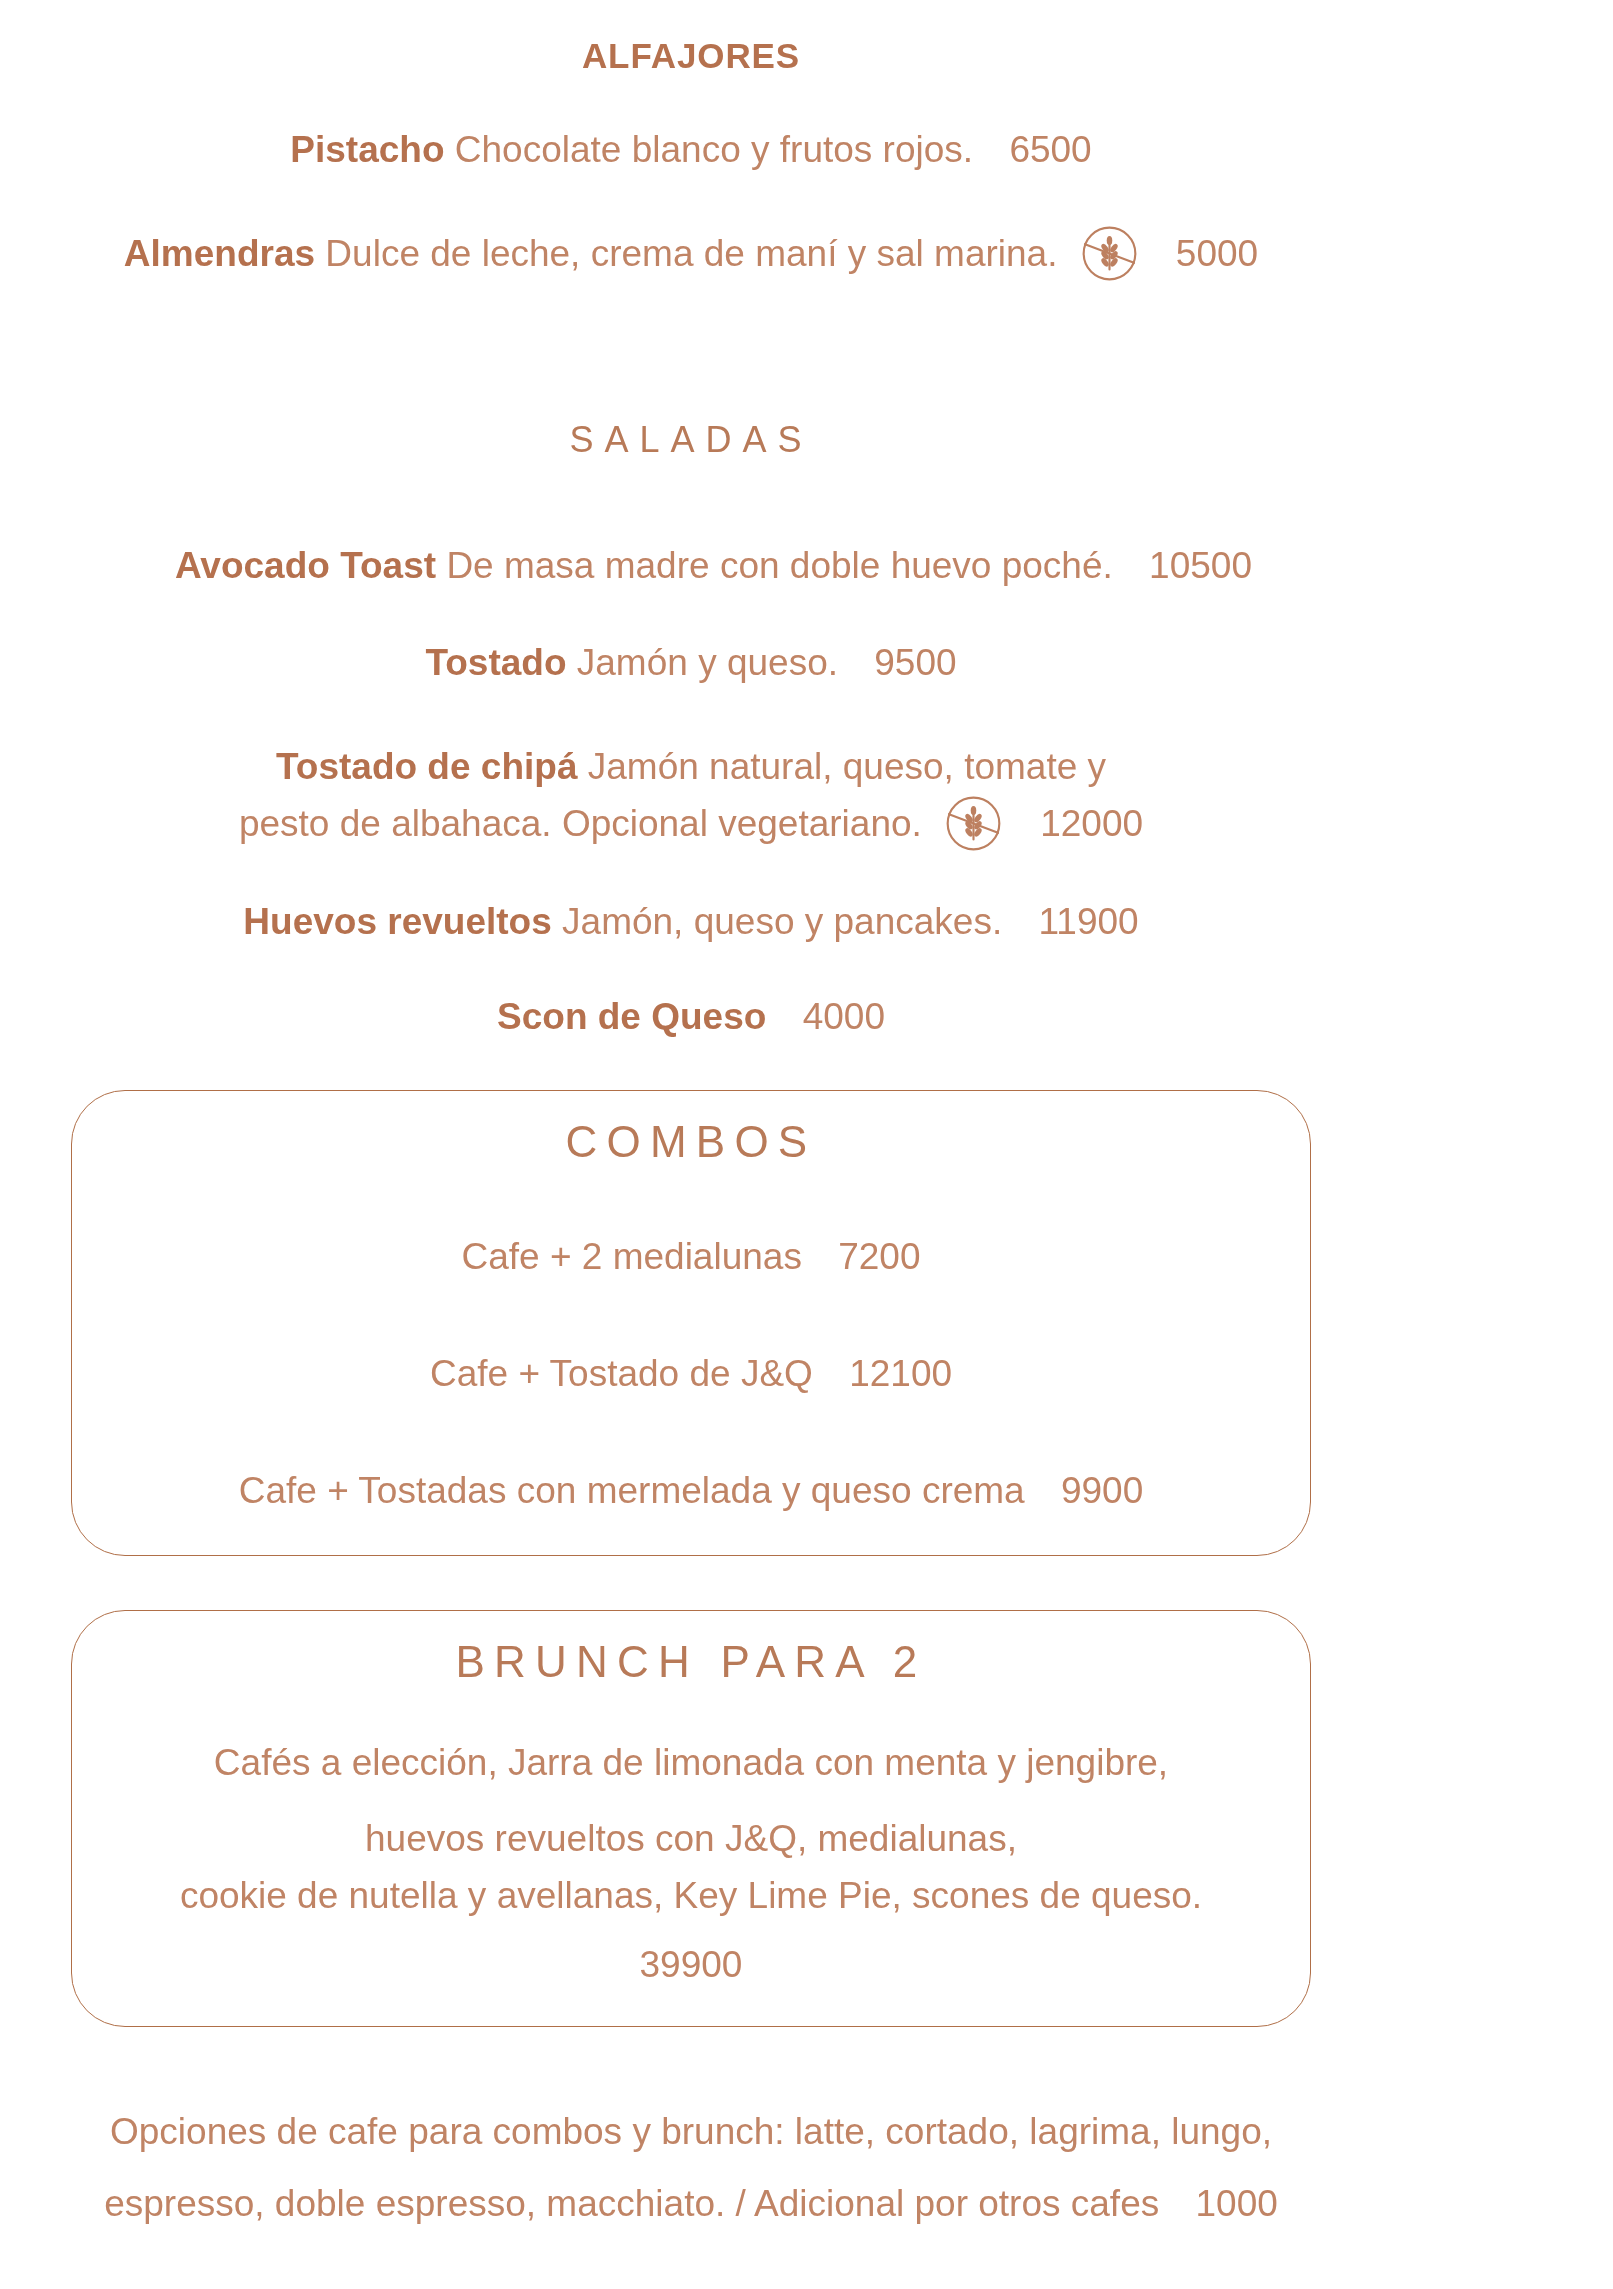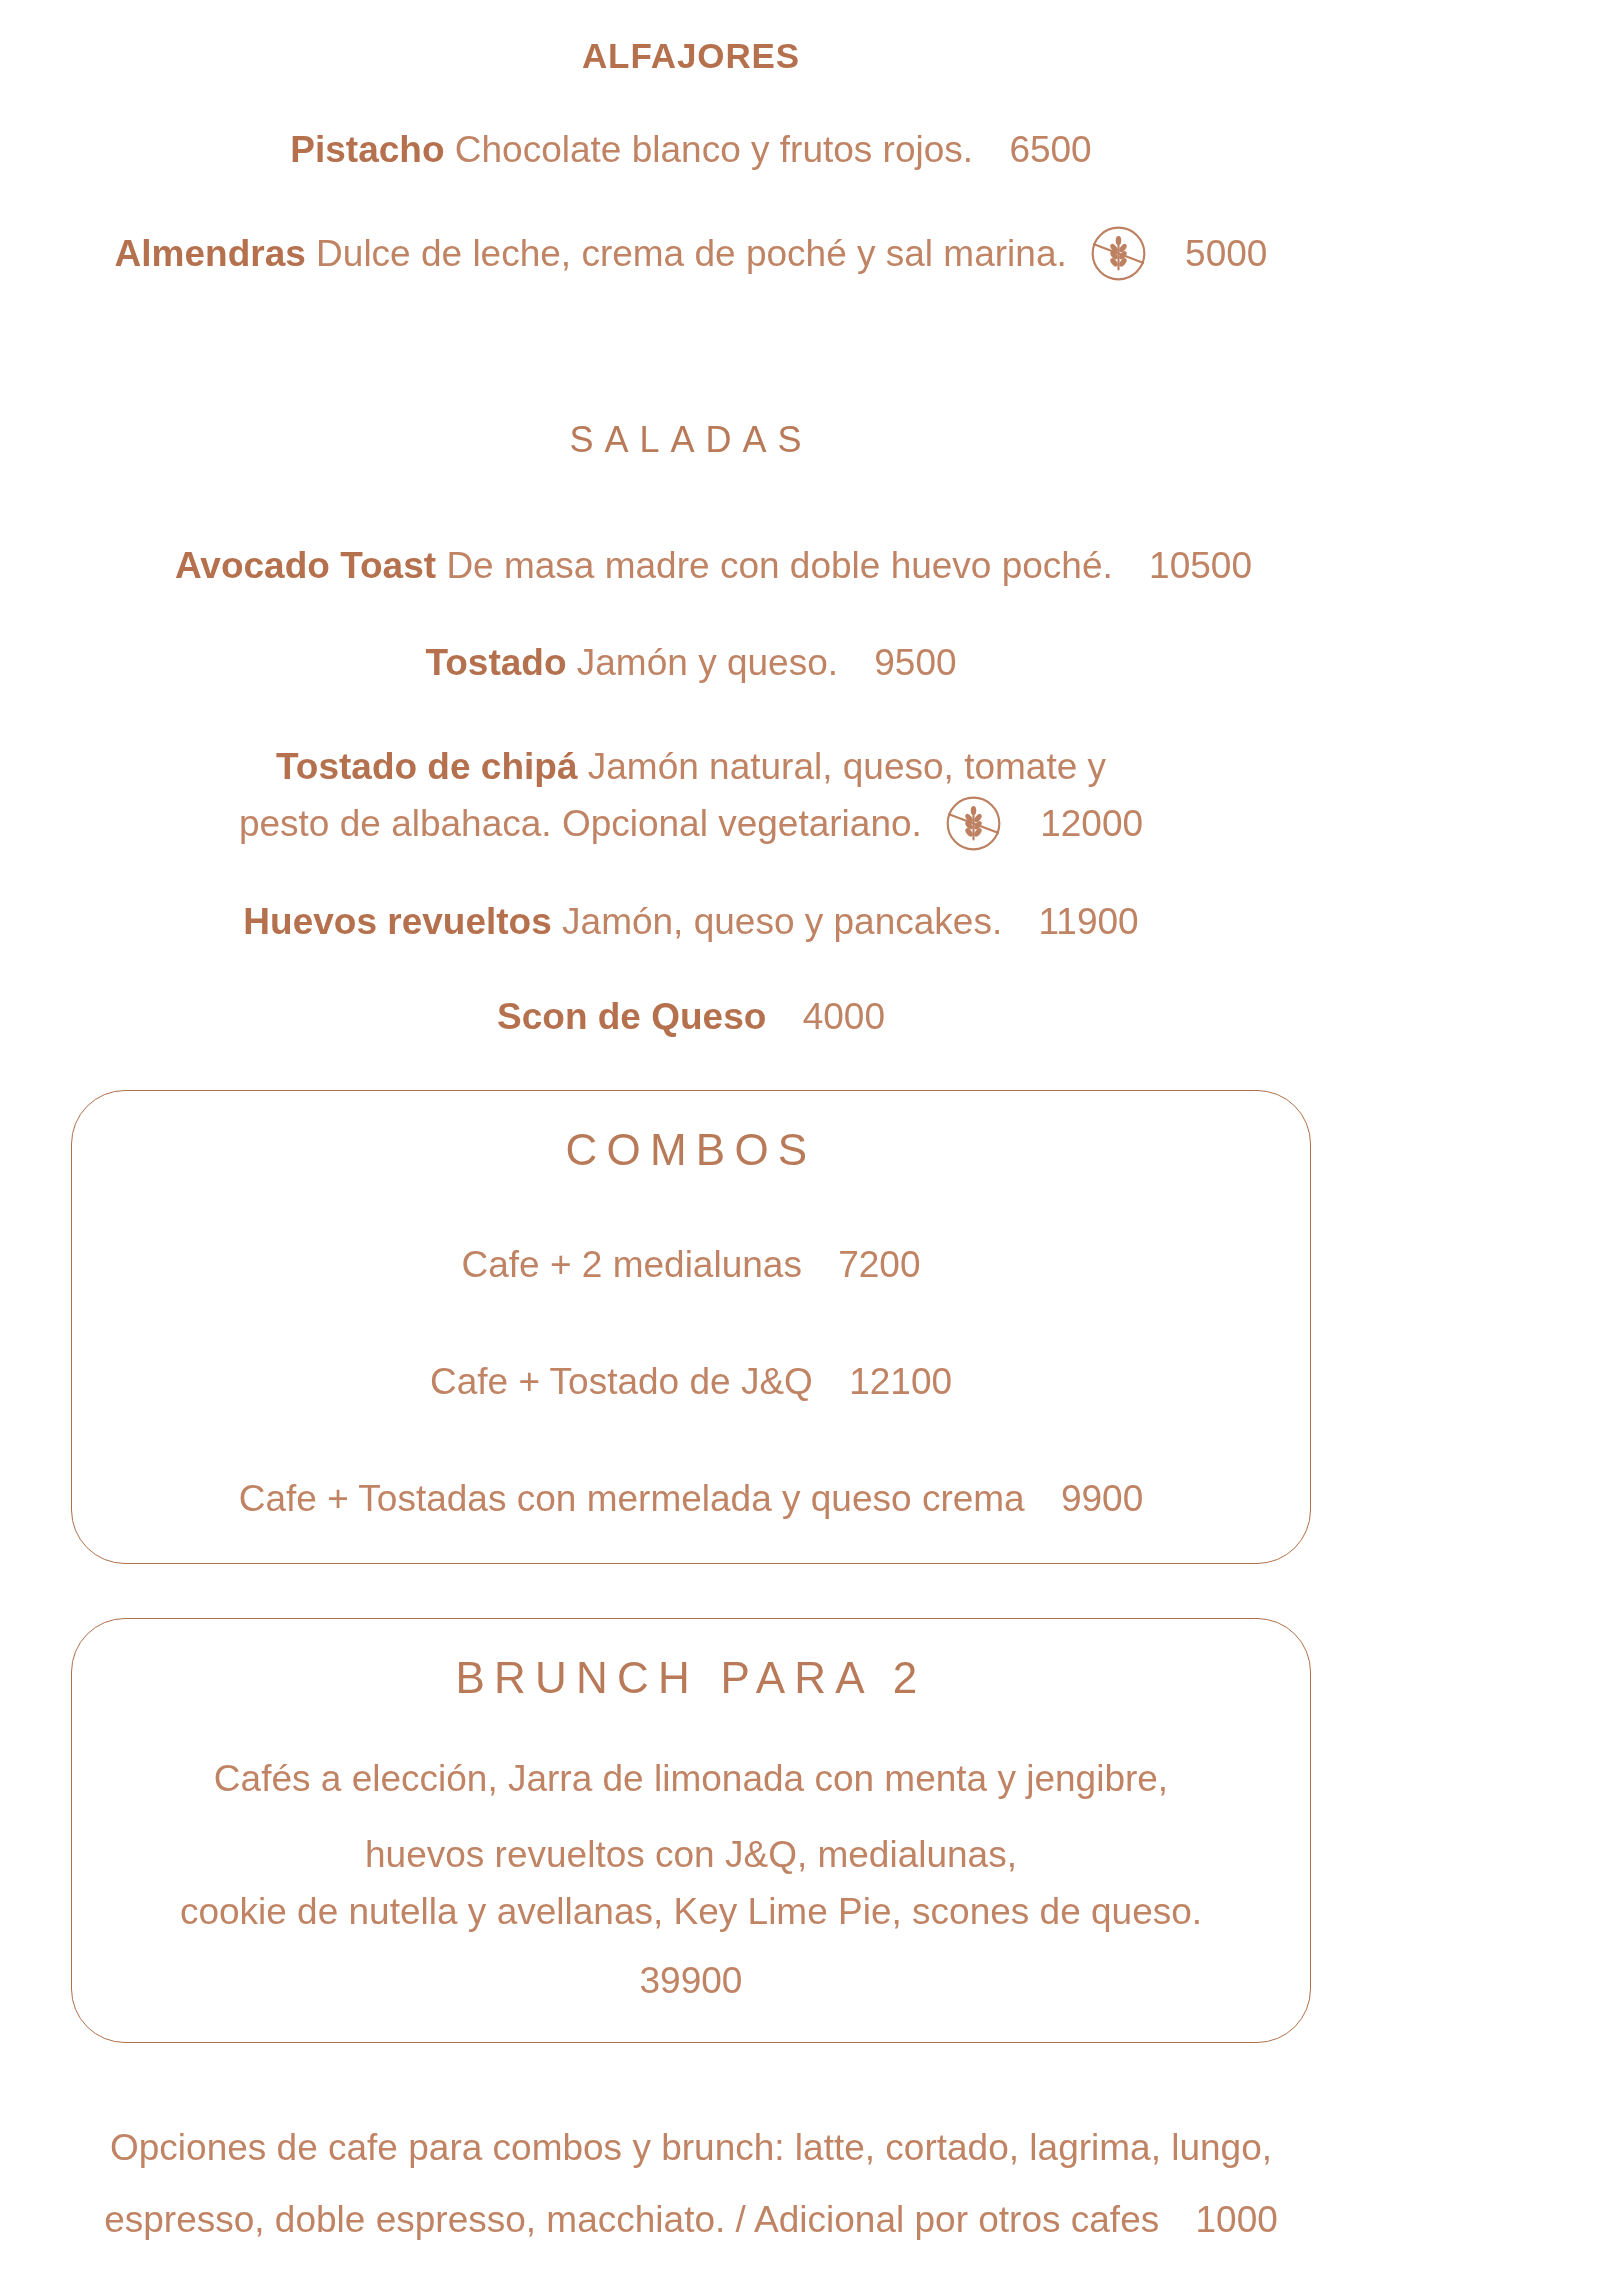--- a/index.html
+++ b/index.html
@@ -58,21 +58,21 @@
     color: #b5714e;
   }
   .price { margin-left: 26px; }
   .wrap2 { line-height: 57px; }
   
   .box {
     width: 1240px;
     margin: 51px auto 0 auto;
     border: 1.8px solid #b06f48;
     border-radius: 54px;
-    padding: 8px 28px 42px 28px;
+    padding: 0 28px 42px 28px;
     box-sizing: border-box;
   }
   .box .item.bi1 { margin-top: 66px; }
   .box .item.bi  { margin-top: 73px; }
   .box.brunch { margin-top: 54px; padding-bottom: 39px; }
   .box.brunch .desc1 { margin-top: 52px; }
   .box.brunch .desc2 { margin-top: 32px; }
   .box.brunch .desc3 { margin-top: 13px; }
   .box.brunch .bprice { margin-top: 25px; }
   .desc-line, .bprice {
@@ -101,21 +101,21 @@
     <h2 class="alfa-title">ALFAJORES</h2>
 
     <p class="item first">
       <span class="b">Pistacho</span>
       <span class="d">Chocolate blanco y frutos rojos.</span>
       <span class="price">6500</span>
     </p>
 
     <p class="item">
       <span class="b">Almendras</span>
-      <span class="d">Dulce de leche, crema de poché y sal marina.</span>
+      <span class="d">Dulce de leche, crema de maní y sal marina.</span>
       <svg class="gf" viewBox="0 0 64 64">
         <g fill="none" stroke="#bd8060" stroke-width="2.4" stroke-linecap="round">
           <circle cx="32" cy="32" r="29"></circle>
           <line x1="32" y1="15" x2="32" y2="50"></line>
         </g>
         <g fill="#bd8060" stroke="none">
           <ellipse cx="32" cy="17.5" rx="3.1" ry="5.2"></ellipse>
           <ellipse cx="27" cy="26" rx="3" ry="5.4" transform="rotate(-38 27 26)"></ellipse>
           <ellipse cx="37" cy="26" rx="3" ry="5.4" transform="rotate(38 37 26)"></ellipse>
           <ellipse cx="27" cy="34" rx="3" ry="5.4" transform="rotate(-38 27 34)"></ellipse>

